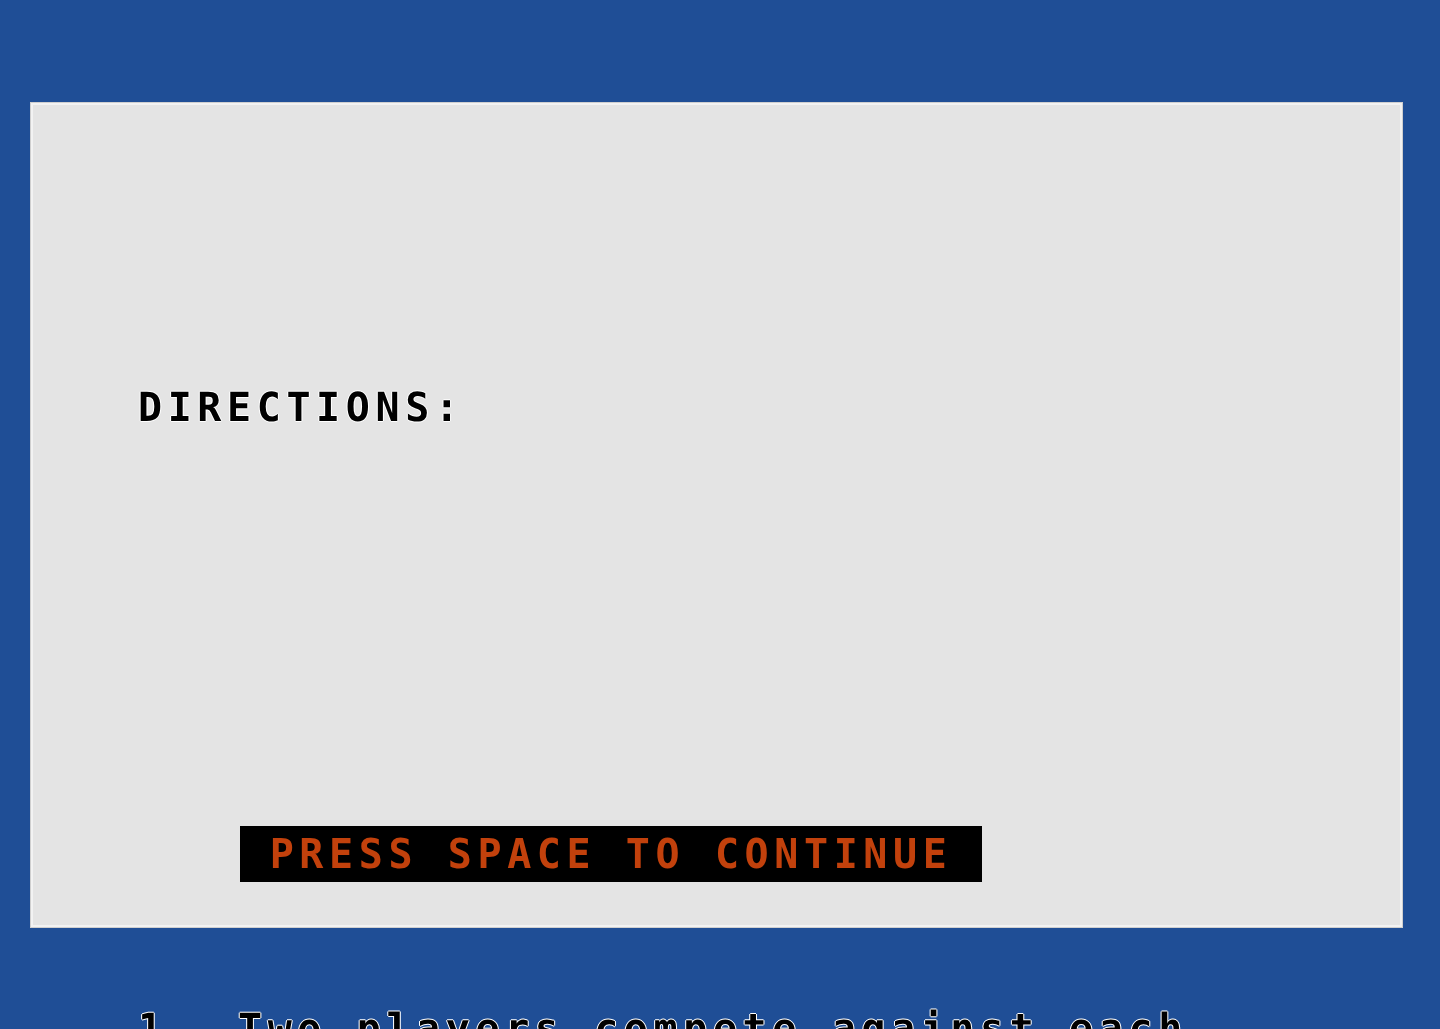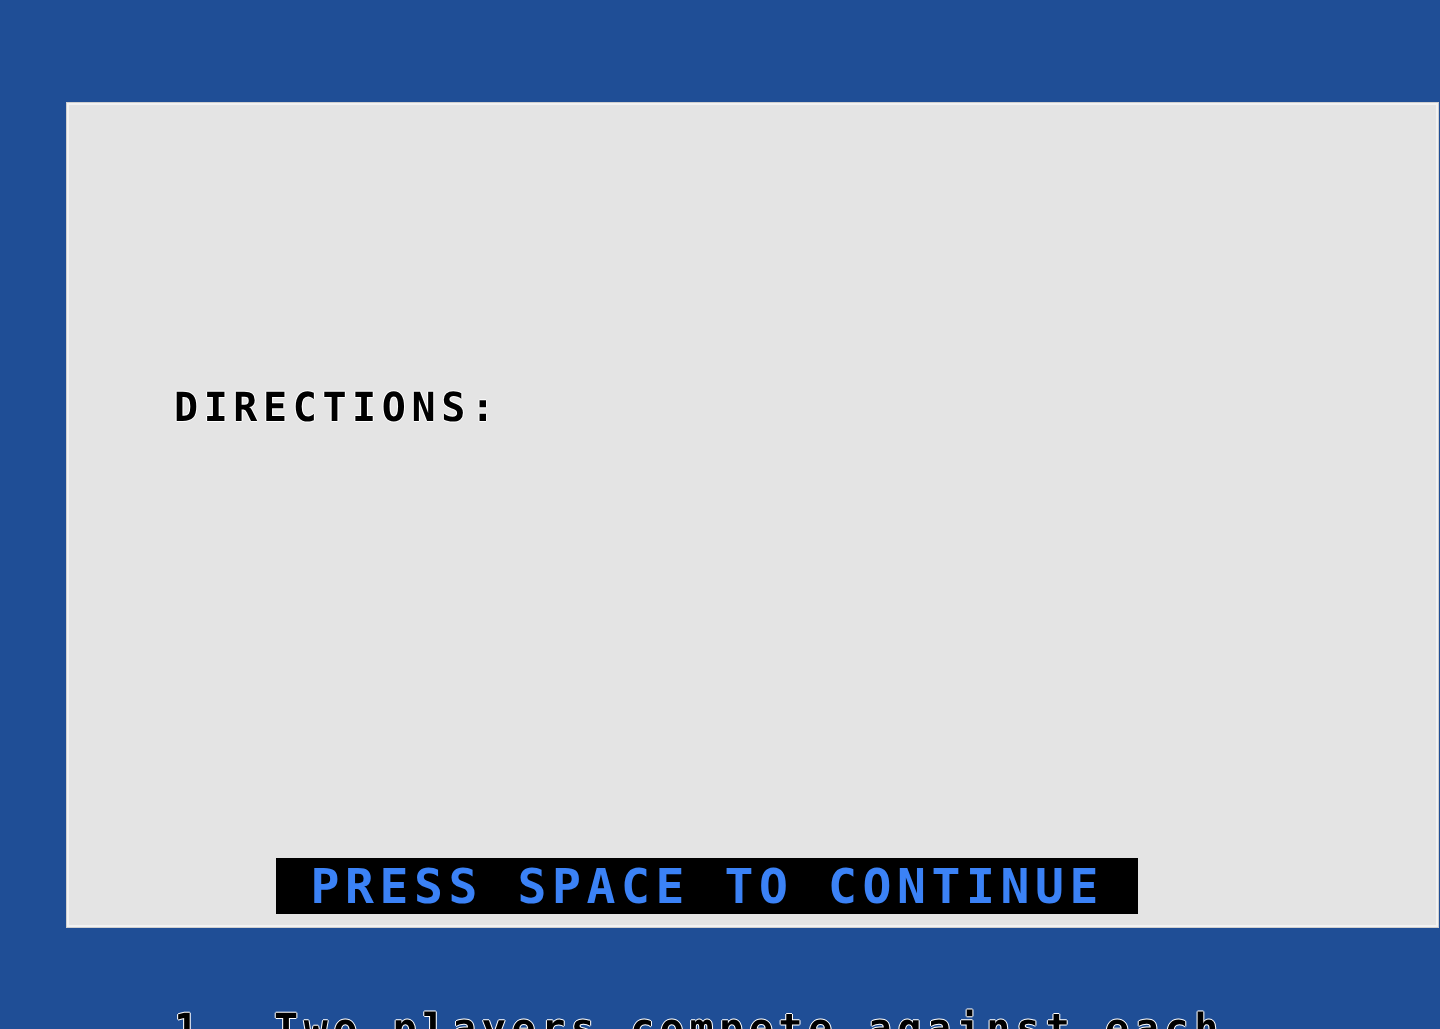--- a/index.html
+++ b/index.html
@@ -27,21 +27,20 @@
     position: absolute;
     left: 33px;
     top: 105px;
     width: 1367px;
     height: 820px;
     background: #e4e4e4;
     box-shadow:
        0 0 0 2px #f2f2f2,
        0 0 0 3px #cfcfcf;
     box-sizing: border-box;
-    margin-left: 36px;
   }
 
   
   #textblock {
     position: absolute;
     left: 105px;
     top: 62px;
     font-size: 40px;
     line-height: 69px;
     letter-spacing: 5.6px;
@@ -77,24 +76,24 @@
     white-space: pre;
   }
   .body {
     white-space: pre;
   }
 
   
   #continue-bar {
     position: absolute;
     left: 207px;
-    top: 753px;
+    top: 721px;
     background: #000000;
-    color: #3b82f6;
-    font-size: 48px;
+    color: #c2410c;
+    font-size: 40px;
     line-height: 46px;
     letter-spacing: 5.6px;
     font-weight: bold;
     white-space: pre;
     padding: 5px 0 5px 0;
     text-shadow: none;
     font-family: "DejaVu Sans Mono", "Liberation Mono", monospace;
   }
 </style>
 </head>

